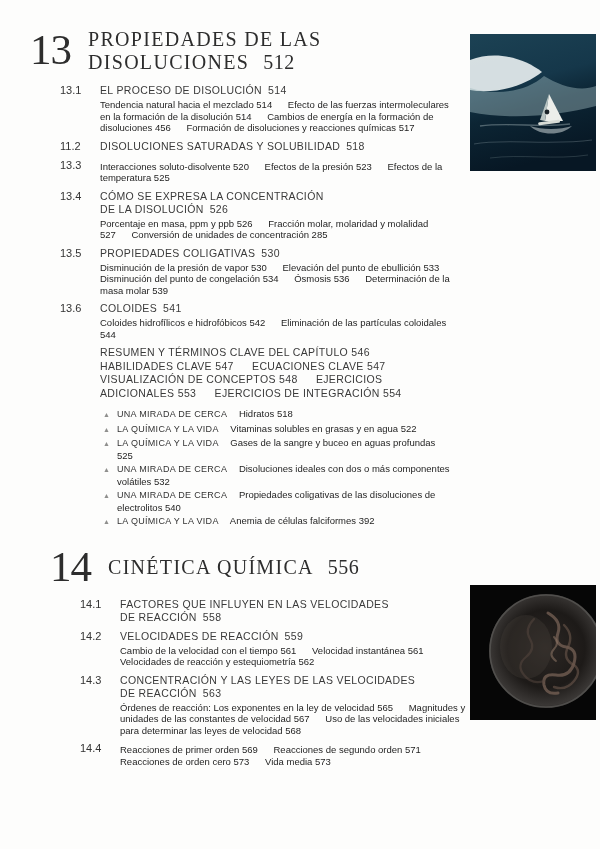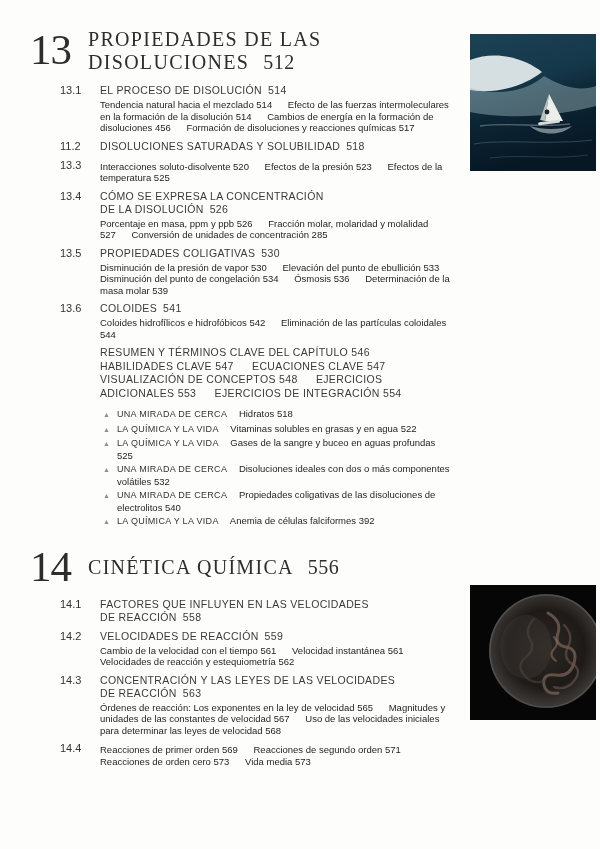--- a/index.html
+++ b/index.html
@@ -4,21 +4,21 @@
 <style>
   * { margin:0; padding:0; box-sizing:border-box; }
   html,body { background:#e9e9e7; }
   .page {
     position:relative; width:600px; height:849px; margin:0 auto;
     background:#fdfdfc; overflow:hidden;
     font-family:"Liberation Sans", sans-serif; color:#222;
     padding-top:26px;
   }
   .ch { position:relative; }
-  .ch + .ch { margin-top:10px; }
+  .ch + .ch { margin-top:10px;padding-left:20px; }
   .ch-head {
     display:flex; align-items:center; margin-left:30px;
     font-family:"Liberation Serif", serif; color:#2d2d2d;
   }
   .ch-num { flex:0 0 58px; font-size:43px; line-height:42px; letter-spacing:-1px; font-weight:400; }
   .ch-title {
     font-size:20px; line-height:23px; font-weight:400;
     letter-spacing:1.3px; max-width:330px; padding-top:2px;
   }
   .ch-pg { margin-left:14px; letter-spacing:0.5px; }

